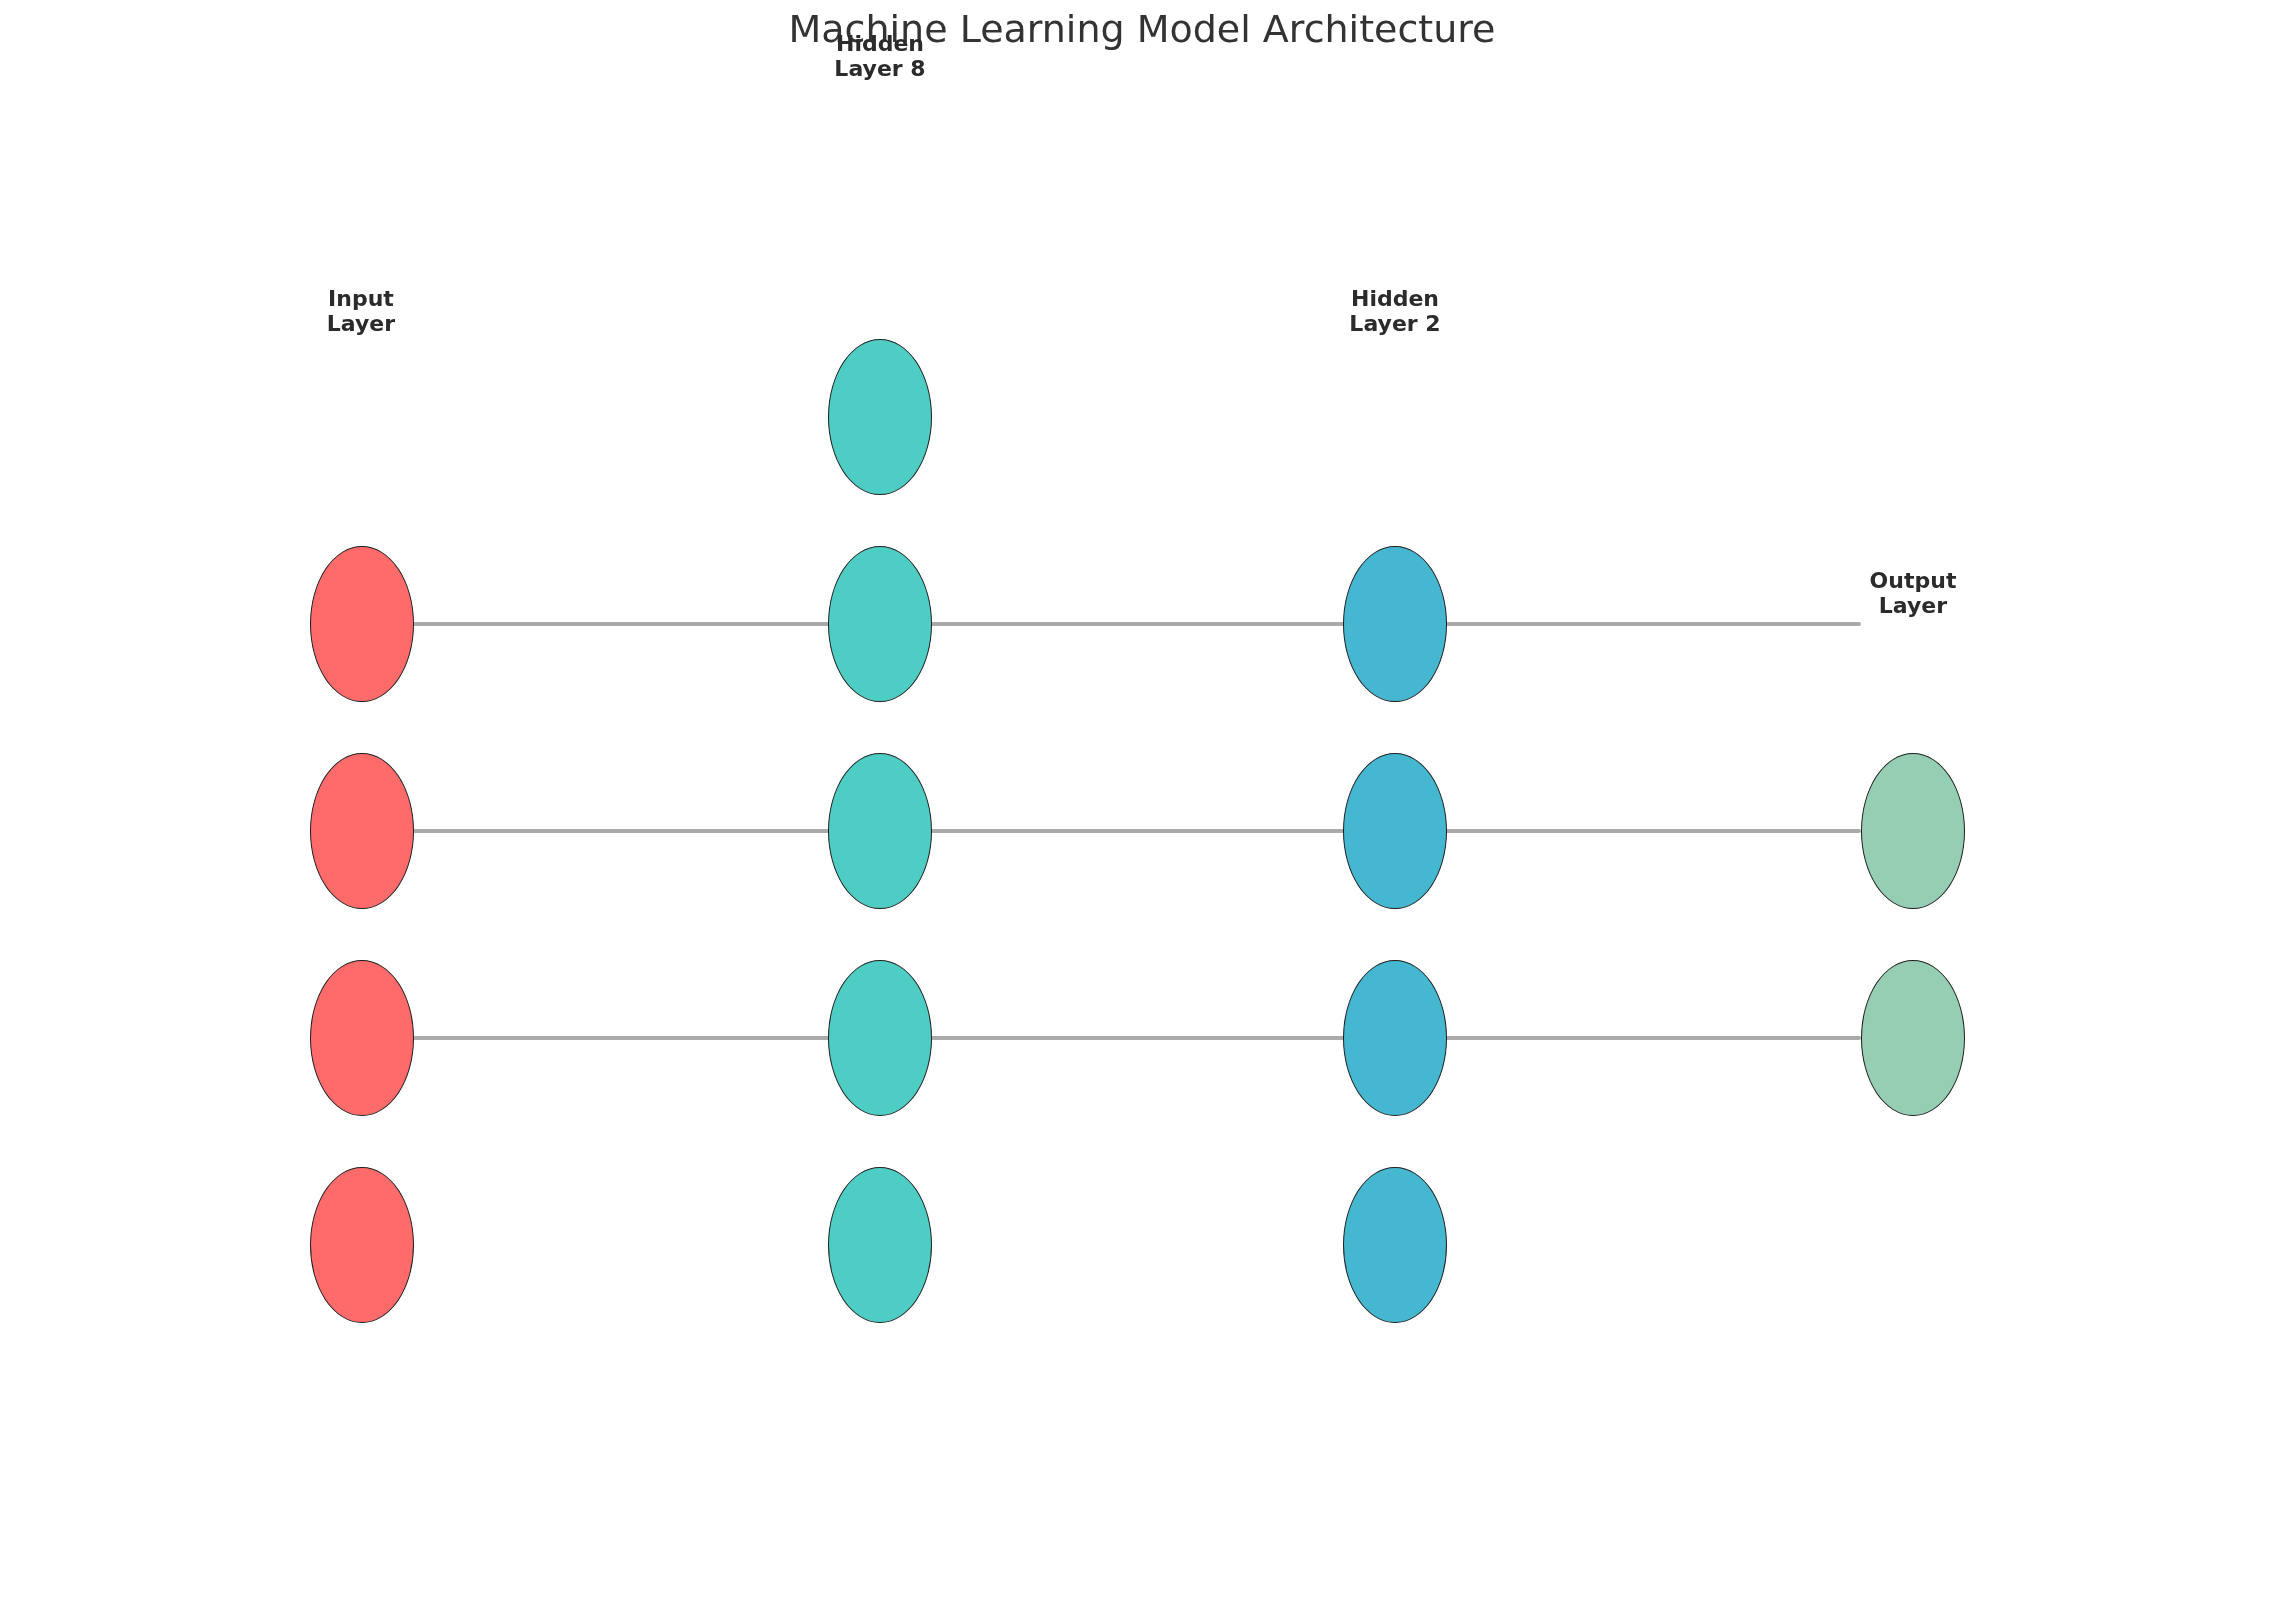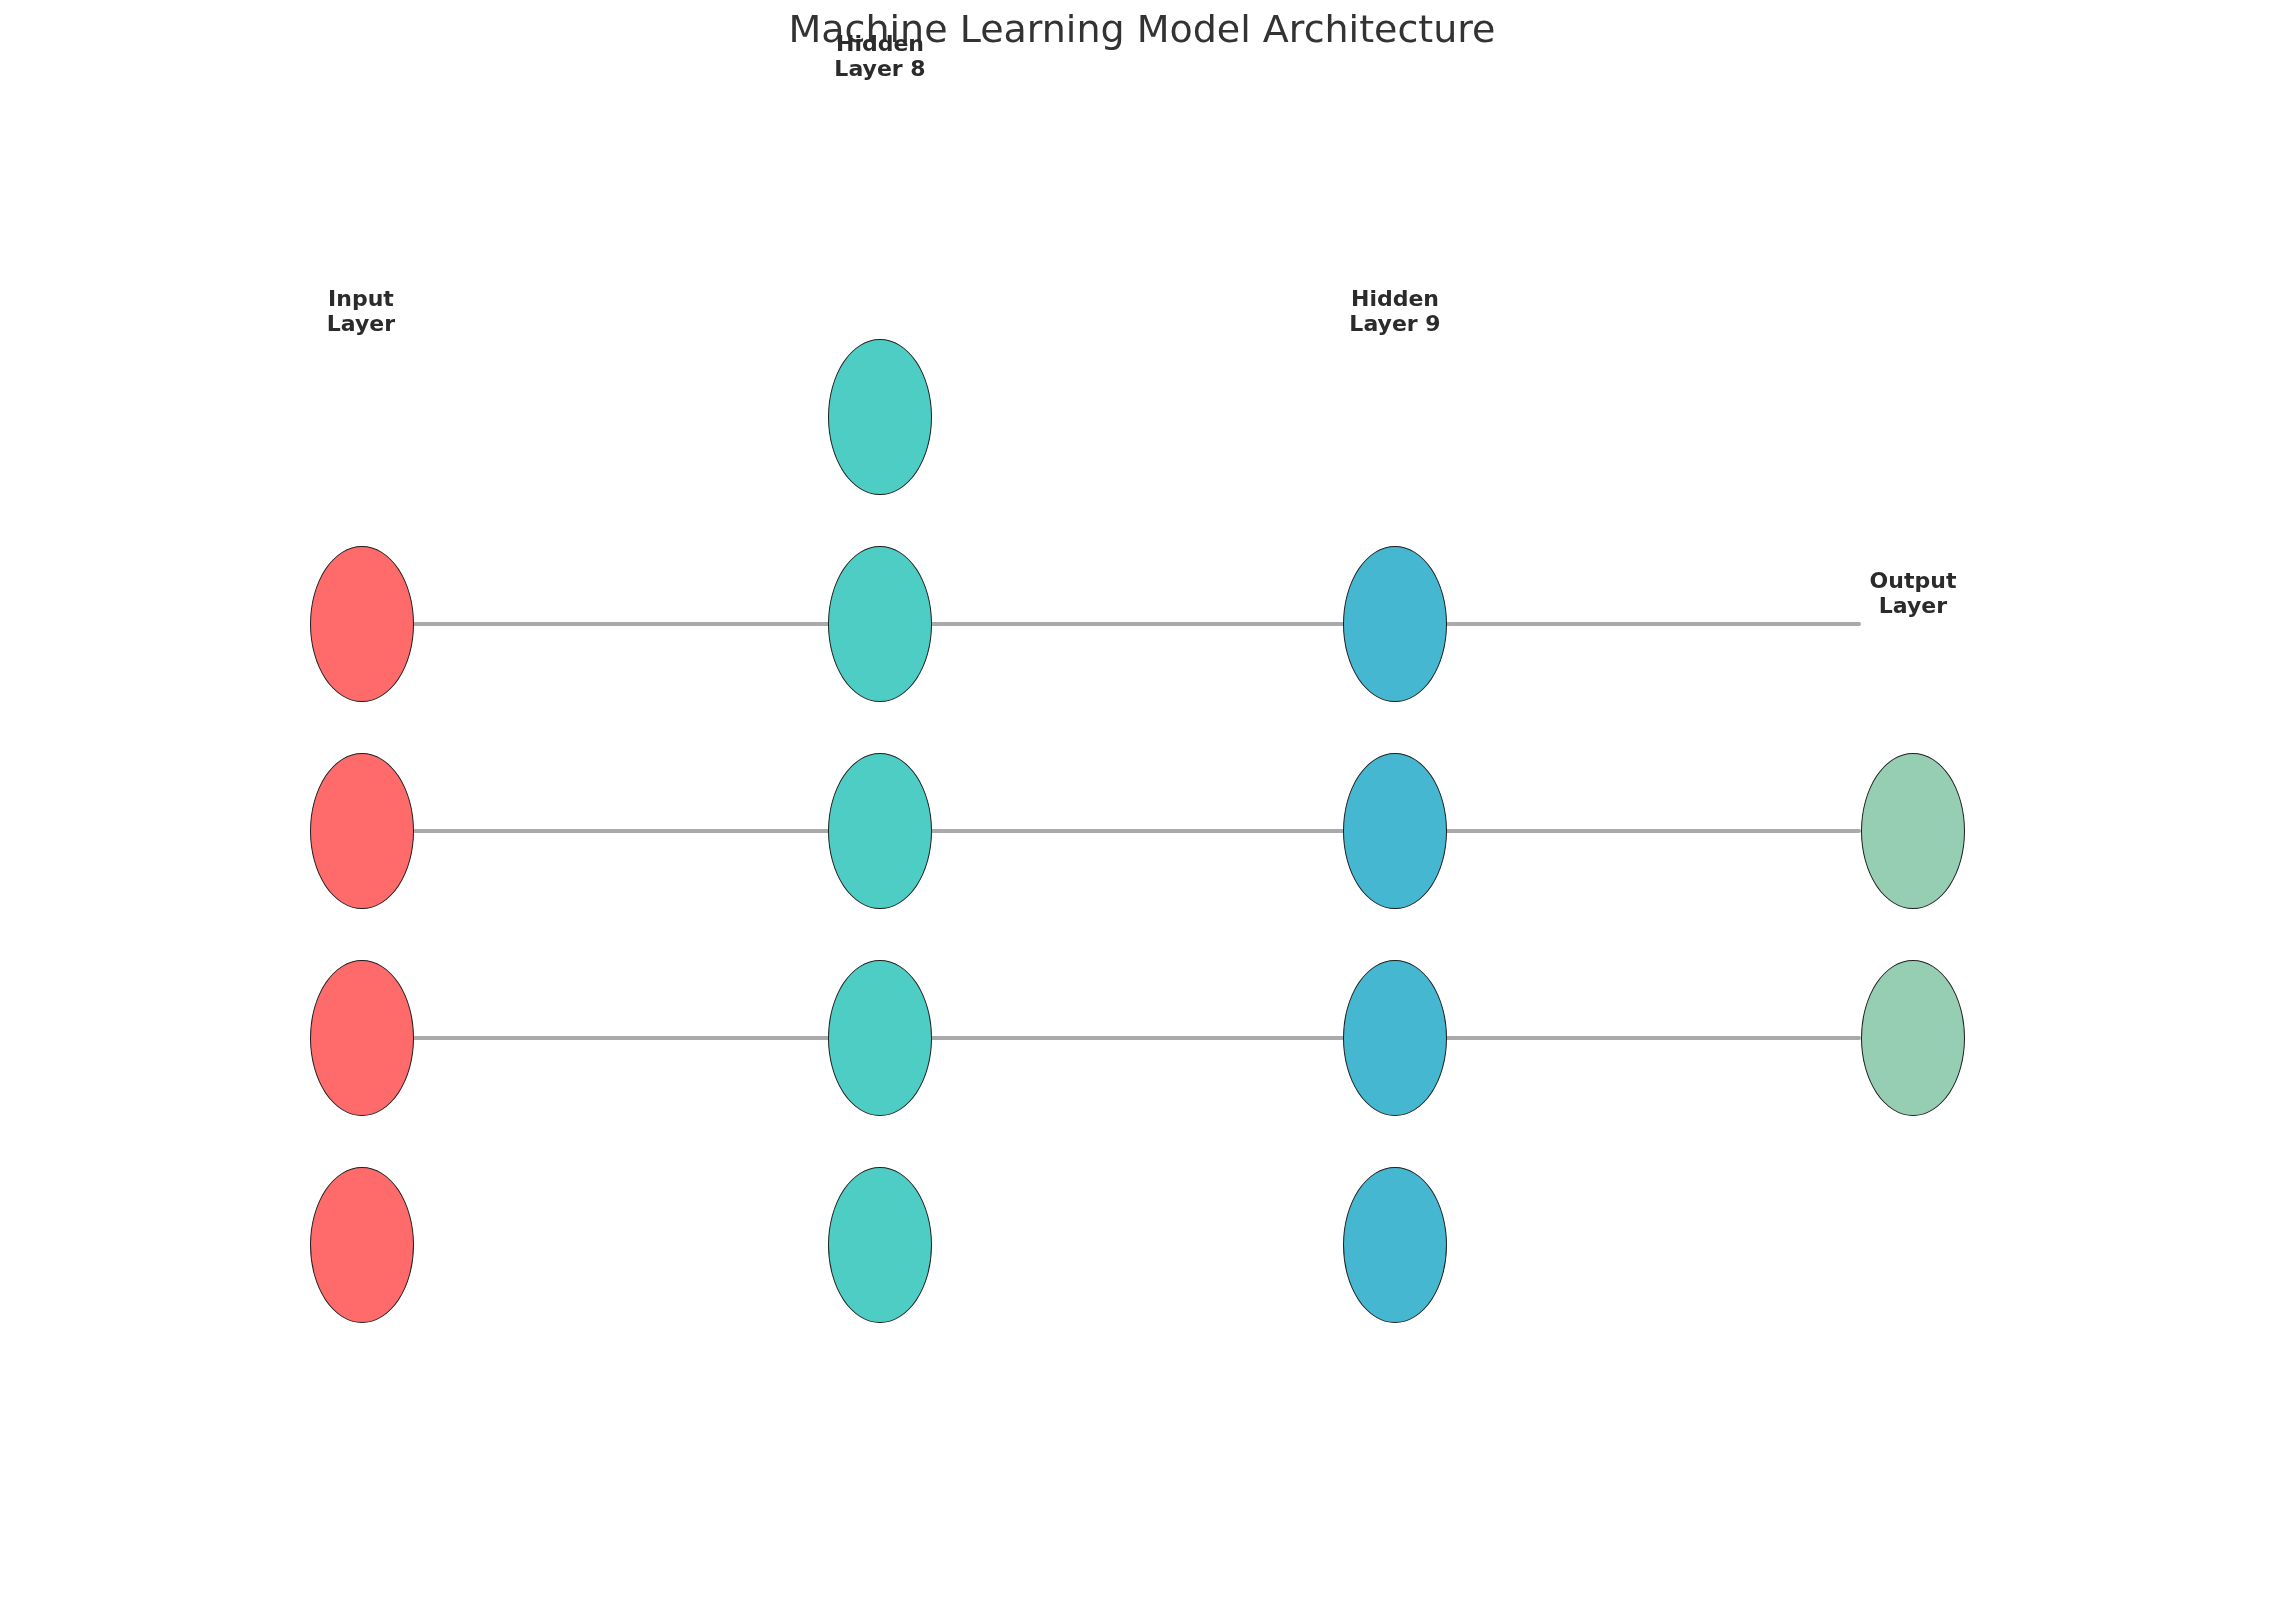--- a/index.html
+++ b/index.html
@@ -72,21 +72,21 @@
     <span>Layer</span>
   </div>
 
   <div class="layer-label" id="label-hidden1" style="color: rgb(43, 43, 43);">
     <span>Hidden</span><br>
     <span>Layer 8</span>
   </div>
 
   <div class="layer-label" id="label-hidden2" style="color: rgb(43, 43, 43);">
     <span>Hidden</span><br>
-    <span>Layer 9</span>
+    <span>Layer 2</span>
   </div>
 
   <div class="layer-label" id="label-output" style="color: rgb(43, 43, 43);">
     <span>Output</span><br>
     <span>Layer</span>
   </div>
 
   <div id="connections">
       <div class="conn" style="top: 622px; background: rgb(170, 170, 170);"></div>
       <div class="conn" style="top: 829px; background: rgb(170, 170, 170);"></div>

